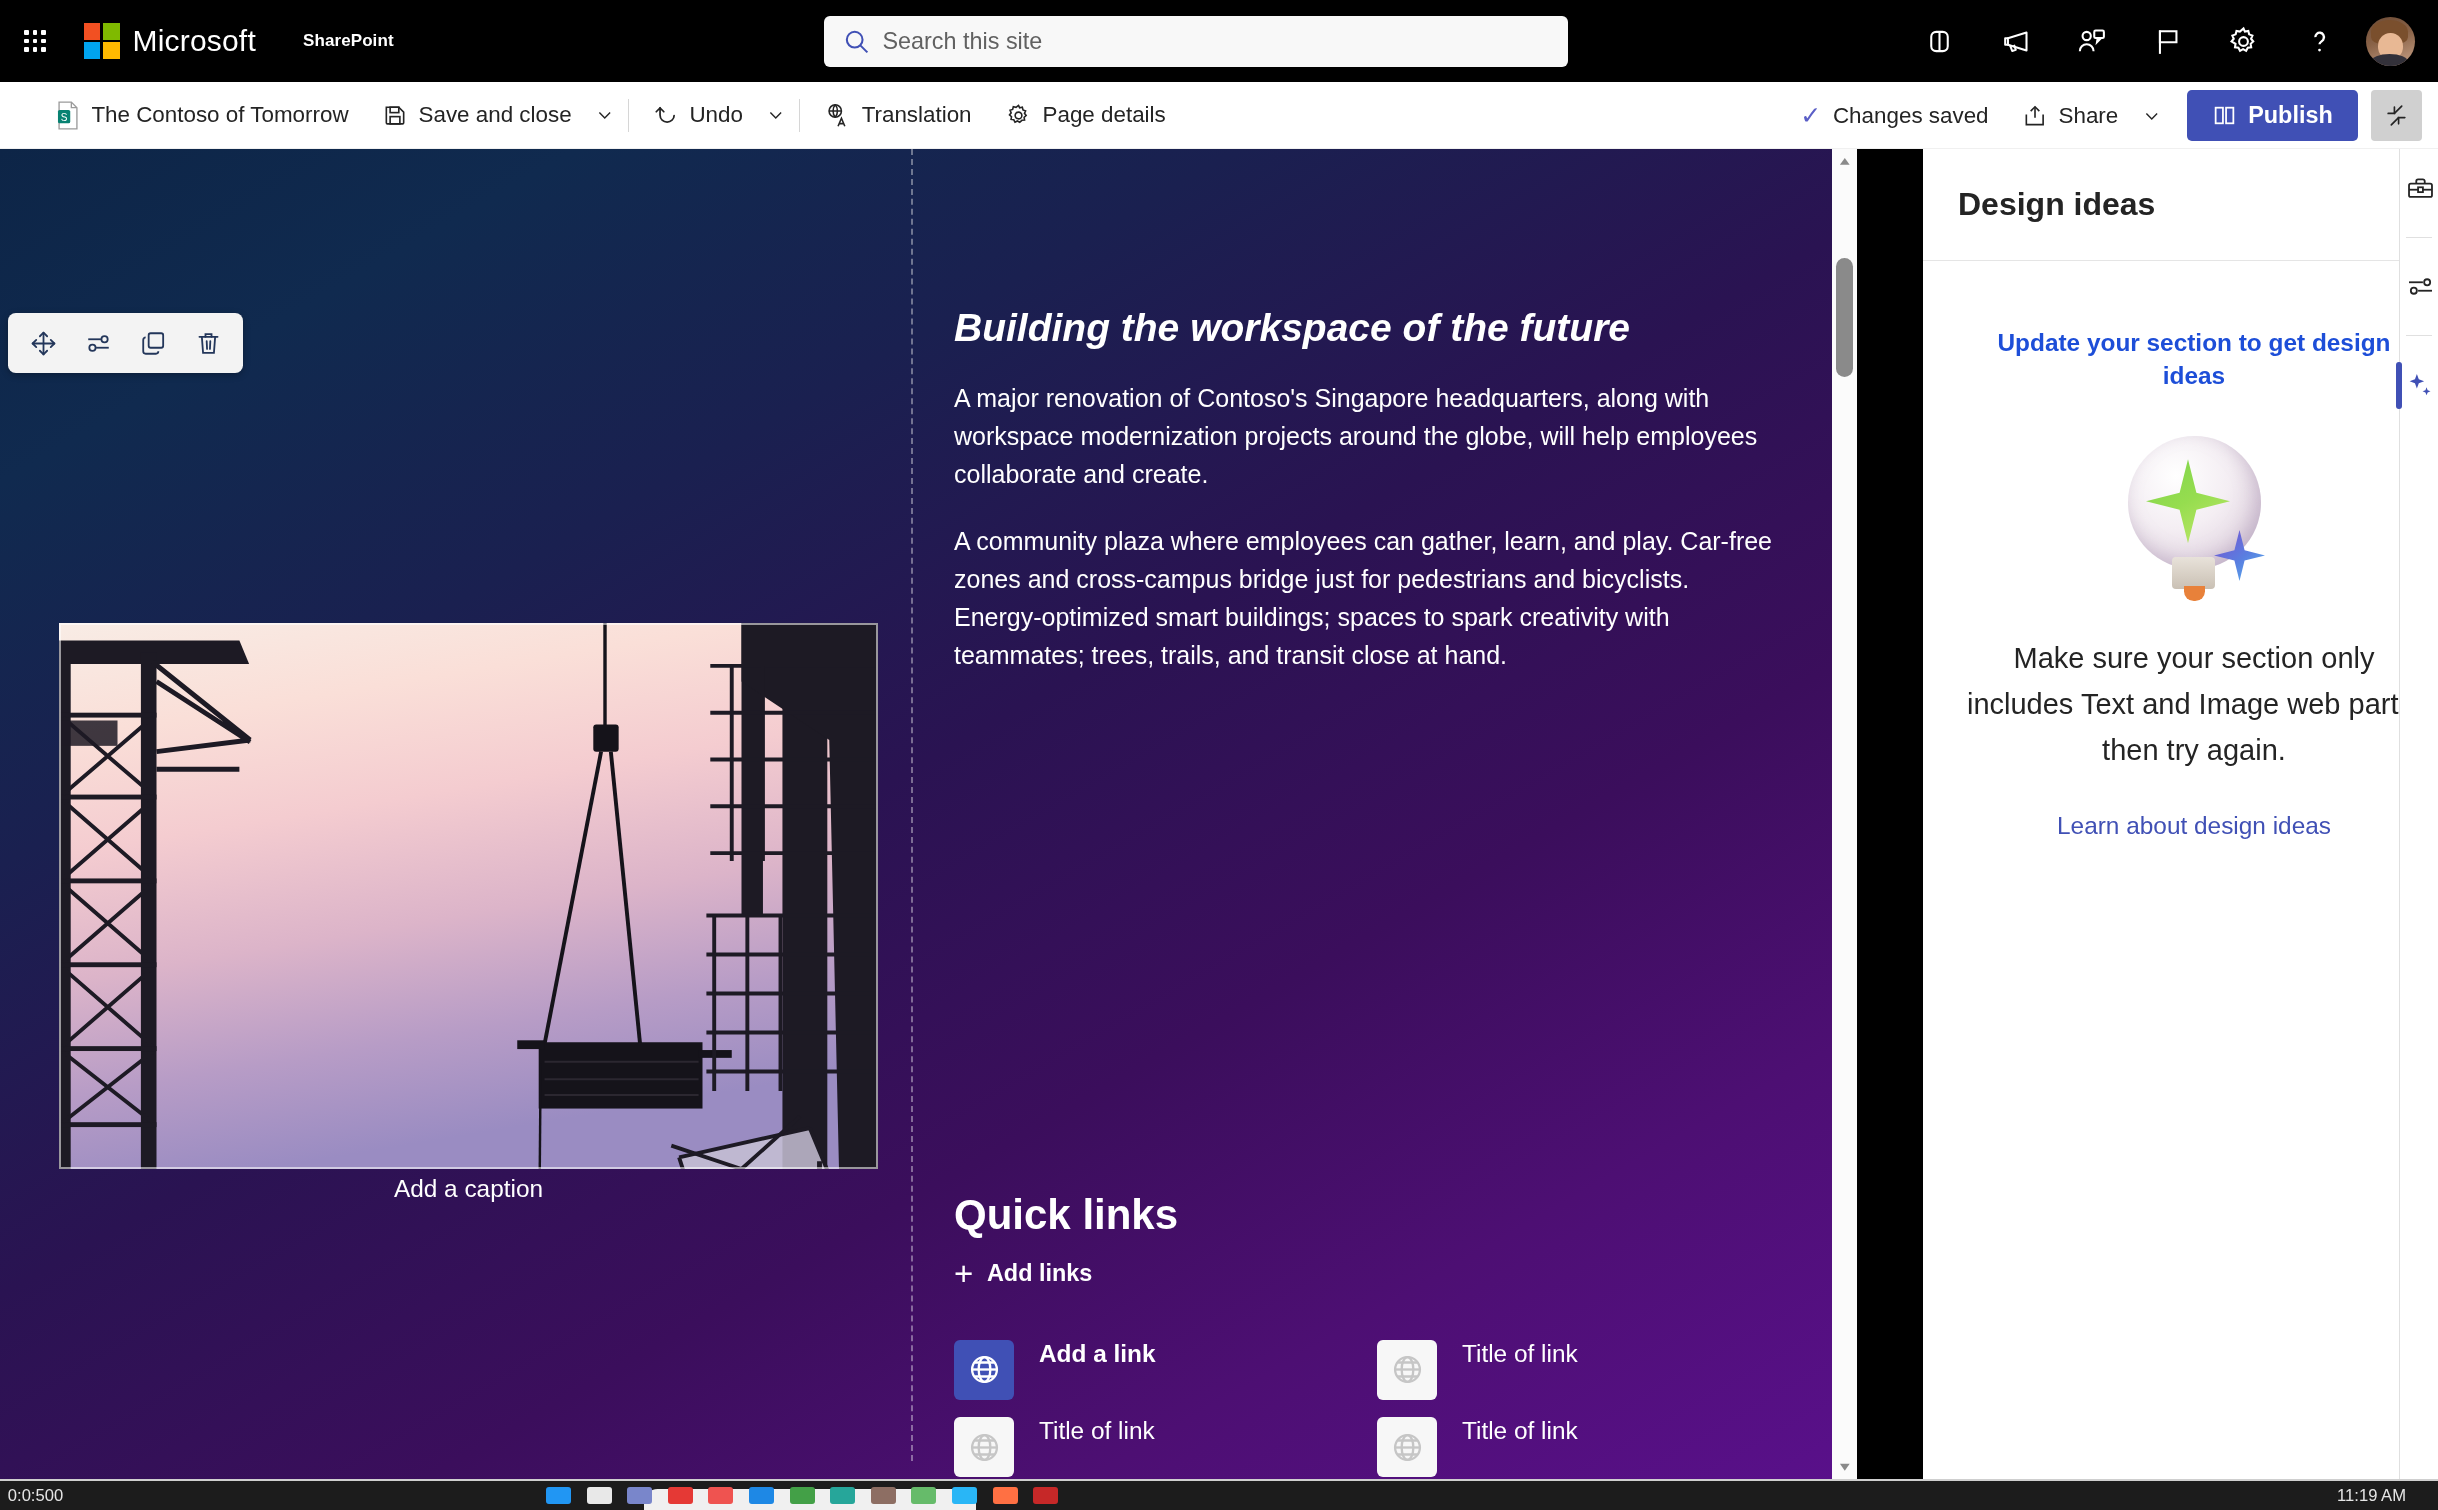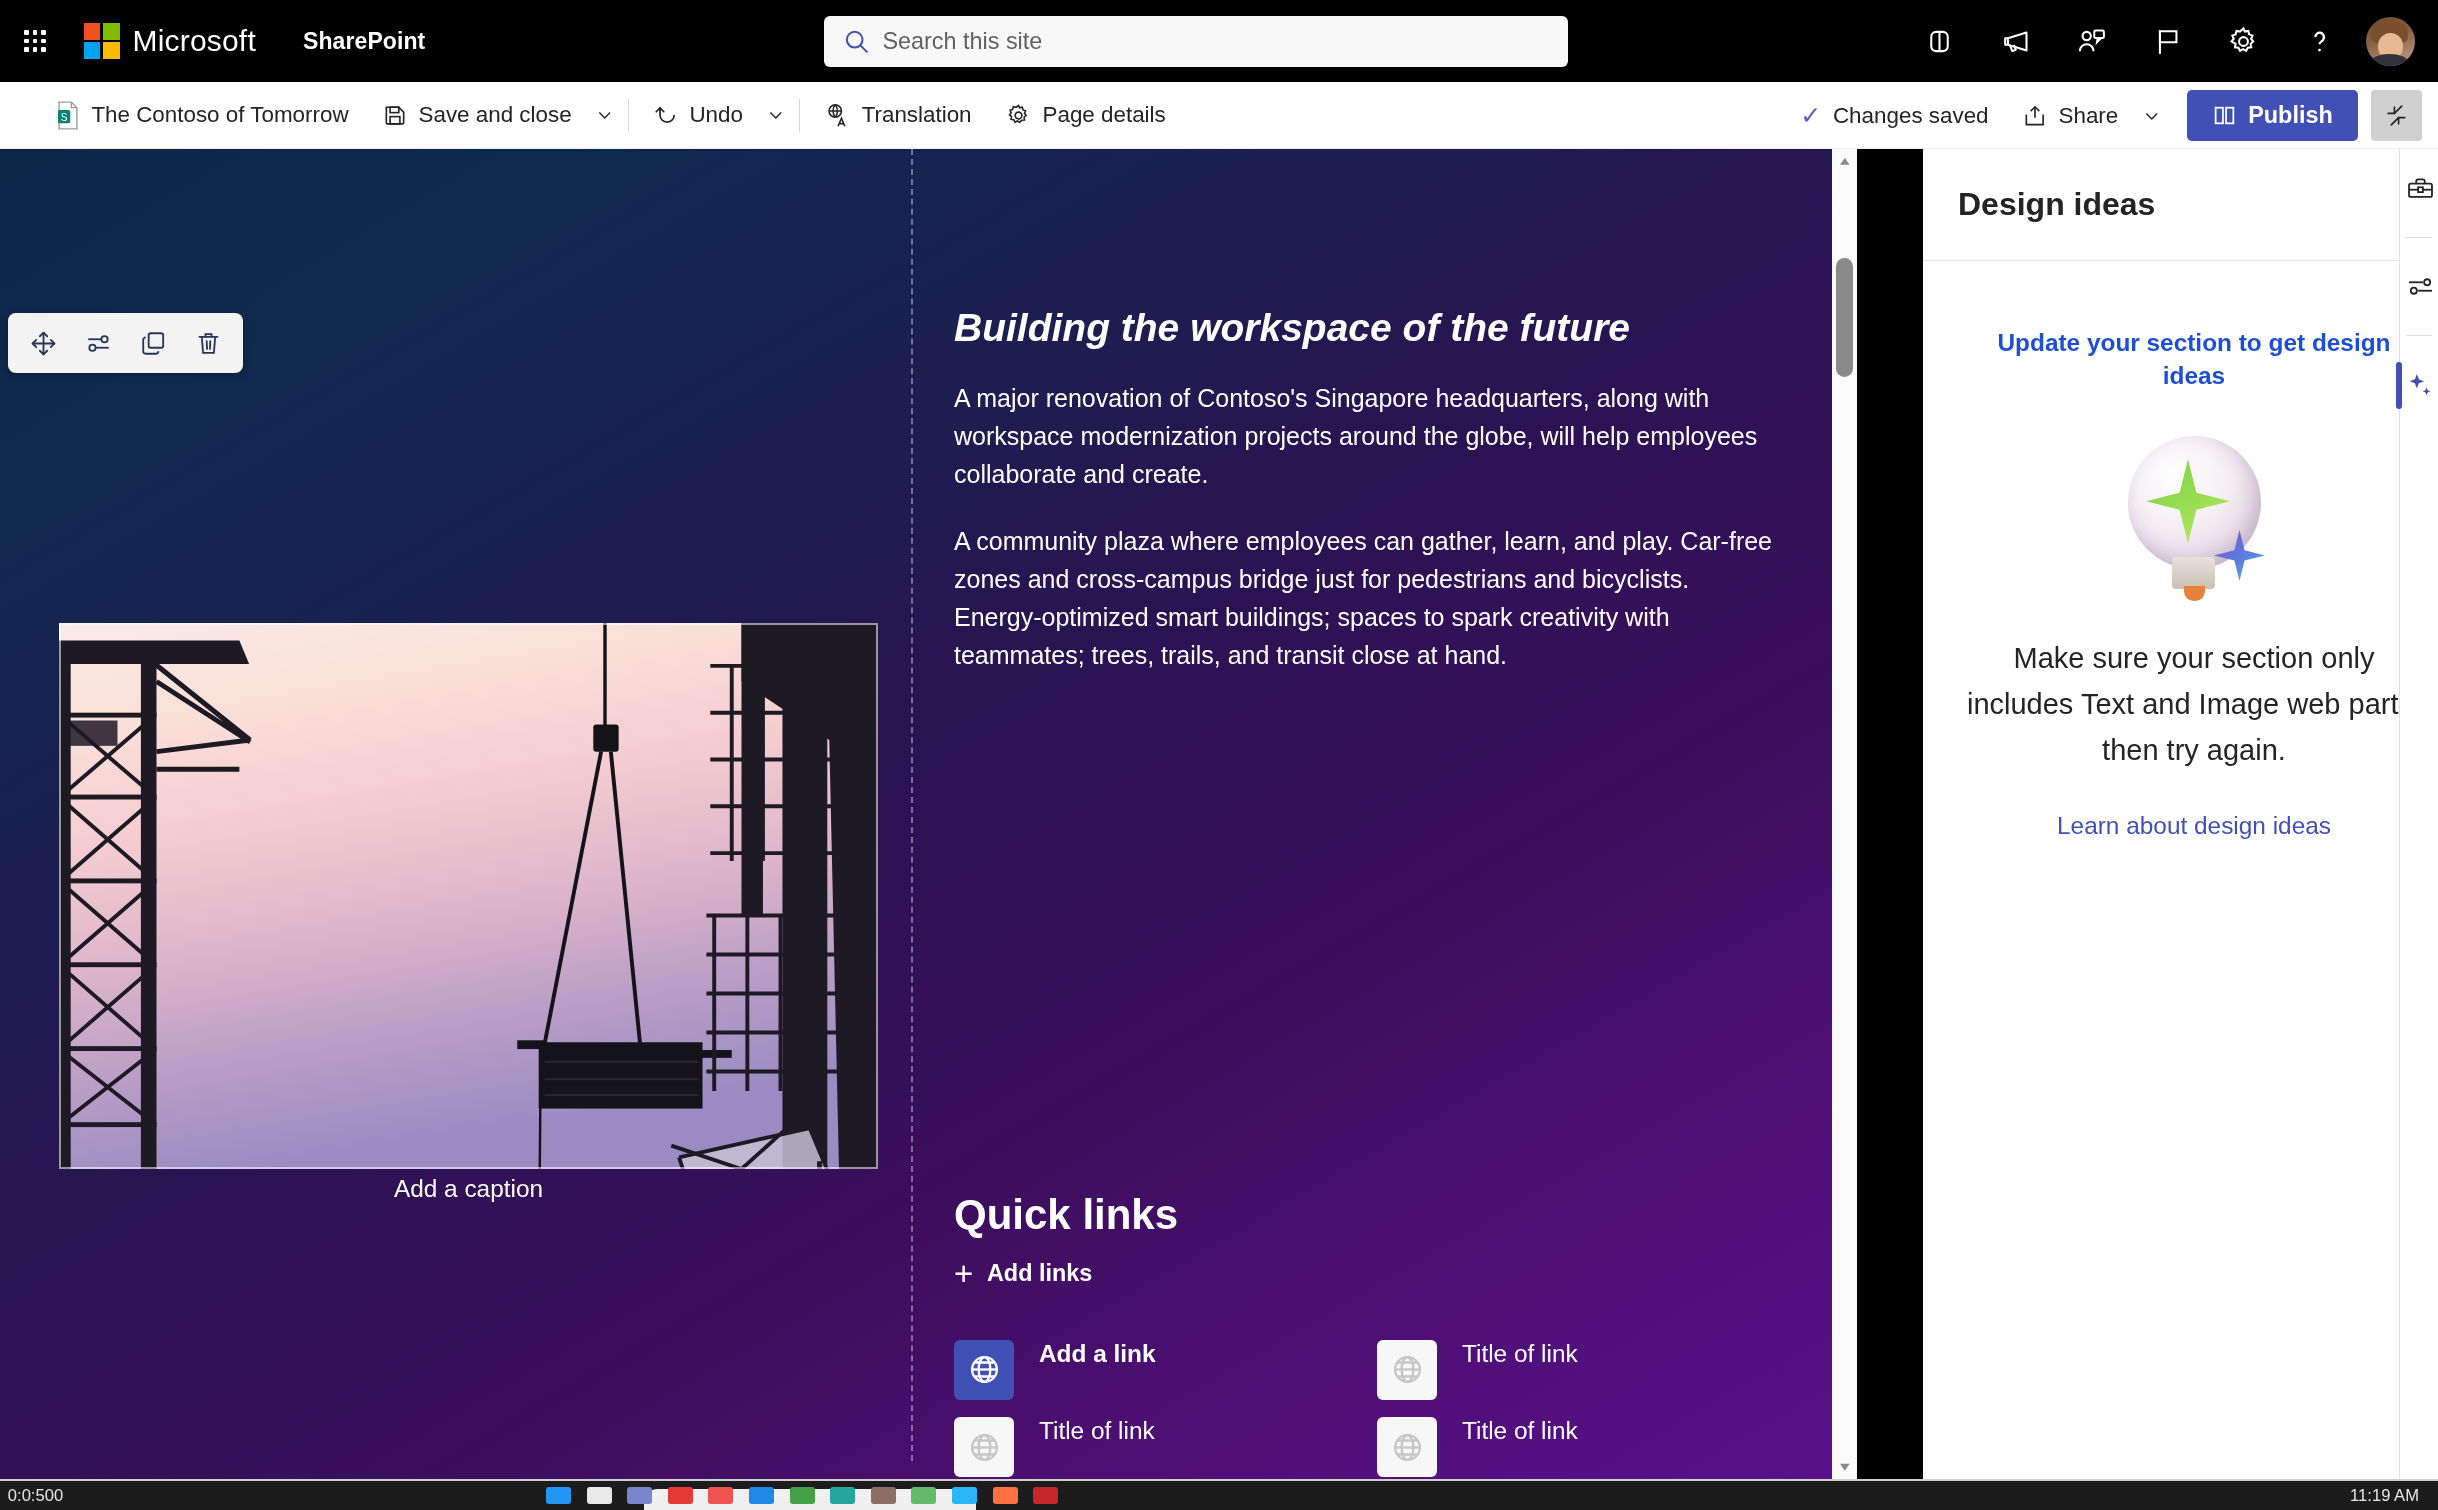--- a/index.html
+++ b/index.html
@@ -28,21 +28,21 @@
     display: grid; grid-template-columns: repeat(2, 16.6px);
     grid-template-rows: repeat(2, 16.6px); gap: 2.9px;
   }
   .ms-sq1 { background: #f25022; } .ms-sq2 { background: #7fba00; }
   .ms-sq3 { background: #00a4ef; } .ms-sq4 { background: #ffb900; }
   .ms-word {
     color: #fff; font-size: 30px; margin-left: 12.7px;
     font-weight: 400; letter-spacing: 0.2px;
   }
   .app-name {
-    color: #fff; font-size: 23px; font-weight: 600;
+    color: #fff; font-size: 17px; font-weight: 600;
     margin-left: 47px; letter-spacing: 0.1px;
   }
   .search-box {
     position: absolute; left: 824px; top: 15.6px; width: 744px; height: 51px;
     background: #f8f8f8; border-radius: 5.9px; display: flex; align-items: center;
     padding: 0 17.6px; cursor: text;
   }
   .search-icon-c { width: 33px; display: flex; align-items: center; }
   .search-ph { color: #616161; font-size: 23.4px; margin-left: 7.8px; }
   .suite-right {
@@ -271,21 +271,21 @@
     width: 5.9px; height: 47px; background: #4050b5; border-radius: 2.9px;
   }
 
   
   .taskbar {
     position: absolute; left: 0; top: 1479px; width: 2438px; height: 31px;
     background: #1c1c1c; border-top: 2px solid #cfcfcf;
     display: flex; align-items: center;
   }
   .tb-clock-l { position: absolute; left: 7.8px; color: #e6e6e6; font-size: 16.6px; }
-  .tb-clock-r { position: absolute; right: 19px; color: #e6e6e6; font-size: 16.6px; }
+  .tb-clock-r { position: absolute; right: 32px; color: #e6e6e6; font-size: 16.6px; }
   .tb-center {
     position: absolute; left: 546px; display: flex; align-items: flex-end; gap: 15.6px;
   }
   .tb-ic { width: 25px; height: 17.6px; border-radius: 2.9px; }
   .tb-searchpill {
     position: absolute; left: 644px; top: 7.8px; width: 332px; height: 27px;
     background: #f0f0f0; border-radius: 13.7px 13.7px 0 0;
   }
 </style>
 </head>

